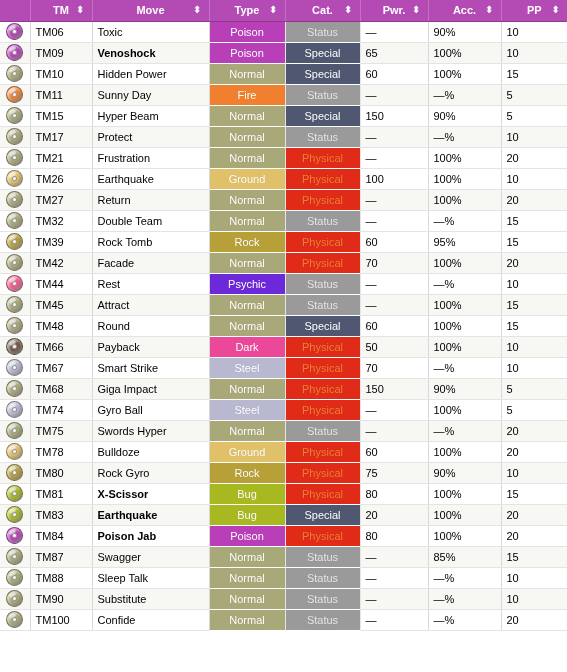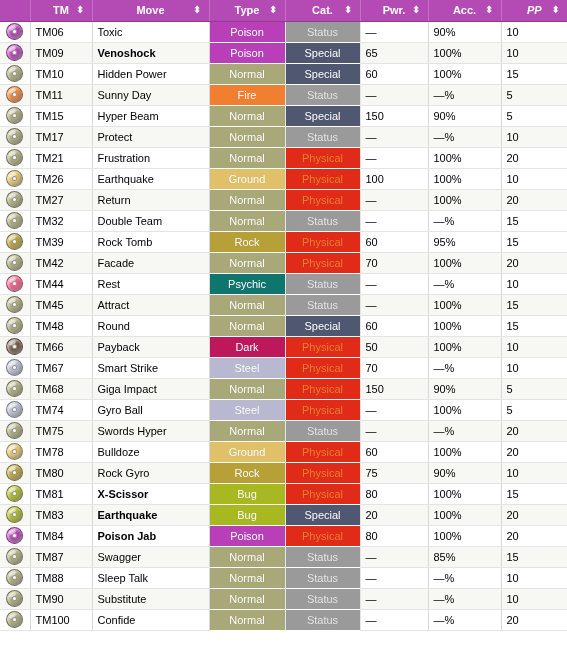--- a/index.html
+++ b/index.html
@@ -24,21 +24,21 @@
     height:21px;
     padding:0 6px;
     text-align:center;
     border-right:1px solid #c76ec7;
     border-bottom:1px solid #8d3a8d;
     white-space:nowrap;
     position:relative;
     box-sizing:border-box;
   }
   thead th.icon-head{background:#b44ab4;border-right:1px solid #c76ec7;}
-  thead th:last-child{border-right:none;font-style:italic;}
+  thead th:last-child{border-right:none;}
   .th-inner{display:flex;align-items:flex-start;justify-content:center;gap:0;width:100%;}
   .th-label{flex:0 0 auto;}
   .sort-arrow{
     position:absolute;right:7px;top:50%;transform:translateY(-50%);
     font-size:10px;line-height:1;color:#ffffff;
   }
   
   tbody td{
     height:21px;
     padding:0 5px;
@@ -279,21 +279,21 @@
         <td class="c-type" style="background: rgb(168, 168, 120);">Normal</td>
         <td class="c-cat" style="background: rgb(224, 43, 25); color: rgb(240, 128, 48);">Physical</td>
         <td class="c-num">70</td>
         <td class="c-num">100%</td>
         <td class="c-num">20</td>
       </tr>
       <tr class="odd">
         <td class="c-icon"><span class="disc" style="background: radial-gradient(circle at 34% 30%, rgb(248, 88, 136) 0%, rgb(248, 88, 136) 45%, rgba(0, 0, 0, 0.22) 100%);"></span></td>
         <td class="c-tm">TM44</td>
         <td class="c-move">Rest</td>
-        <td class="c-type" style="background: #0f766e;">Psychic</td>
+        <td class="c-type" style="background: #6d28d9;">Psychic</td>
         <td class="c-cat" style="background: rgb(154, 154, 154); color: rgb(232, 232, 232);">Status</td>
         <td class="c-num">—</td>
         <td class="c-num">—%</td>
         <td class="c-num">10</td>
       </tr>
       <tr class="even">
         <td class="c-icon"><span class="disc" style="background: radial-gradient(circle at 34% 30%, rgb(168, 168, 120) 0%, rgb(168, 168, 120) 45%, rgba(0, 0, 0, 0.22) 100%);"></span></td>
         <td class="c-tm">TM45</td>
         <td class="c-move">Attract</td>
         <td class="c-type" style="background: rgb(168, 168, 120);">Normal</td>
@@ -309,21 +309,21 @@
         <td class="c-type" style="background: rgb(168, 168, 120);">Normal</td>
         <td class="c-cat" style="background: rgb(79, 88, 112); color: rgb(255, 255, 255);">Special</td>
         <td class="c-num">60</td>
         <td class="c-num">100%</td>
         <td class="c-num">15</td>
       </tr>
       <tr class="even">
         <td class="c-icon"><span class="disc" style="background: radial-gradient(circle at 34% 30%, rgb(112, 88, 72) 0%, rgb(112, 88, 72) 45%, rgba(0, 0, 0, 0.22) 100%);"></span></td>
         <td class="c-tm">TM66</td>
         <td class="c-move">Payback</td>
-        <td class="c-type" style="background: #be185d;">Dark</td>
+        <td class="c-type" style="background: #ec4899;">Dark</td>
         <td class="c-cat" style="background: rgb(224, 43, 25); color: rgb(240, 128, 48);">Physical</td>
         <td class="c-num">50</td>
         <td class="c-num">100%</td>
         <td class="c-num">10</td>
       </tr>
       <tr class="odd">
         <td class="c-icon"><span class="disc" style="background: radial-gradient(circle at 34% 30%, rgb(184, 184, 208) 0%, rgb(184, 184, 208) 45%, rgba(0, 0, 0, 0.22) 100%);"></span></td>
         <td class="c-tm">TM67</td>
         <td class="c-move">Smart Strike</td>
         <td class="c-type" style="background: rgb(184, 184, 208);">Steel</td>

